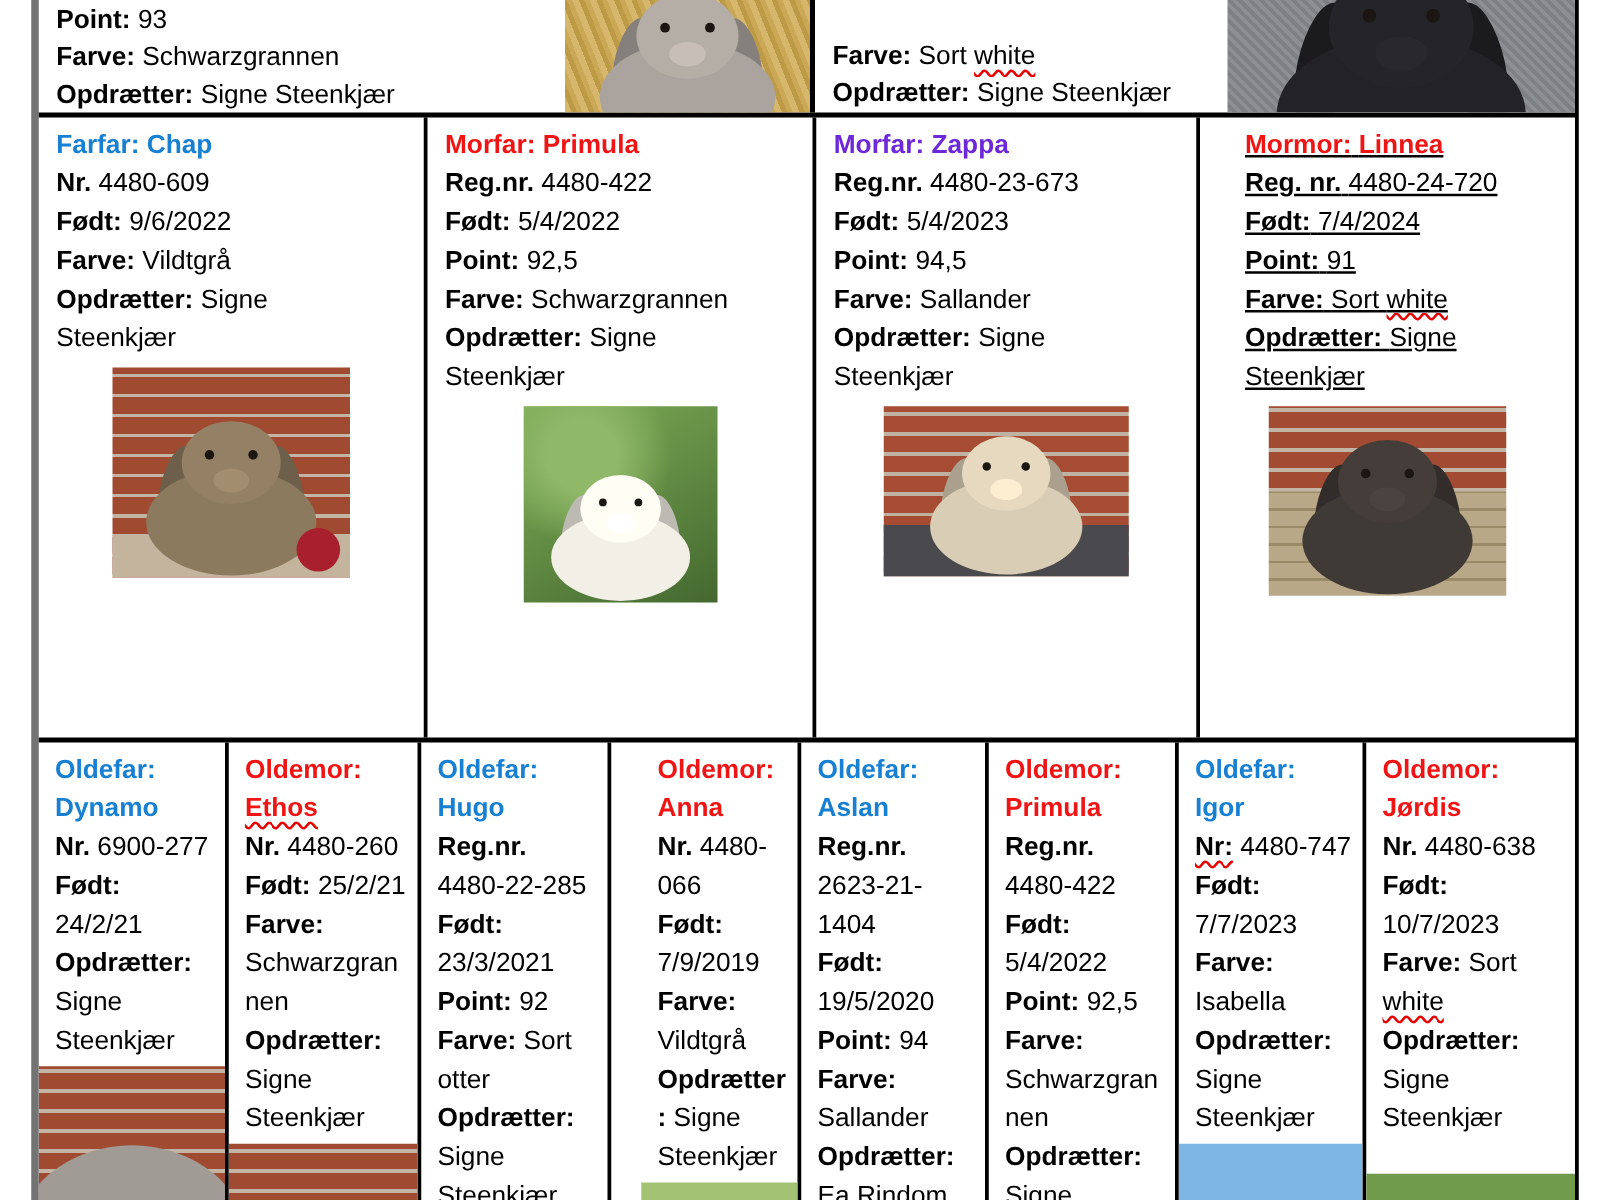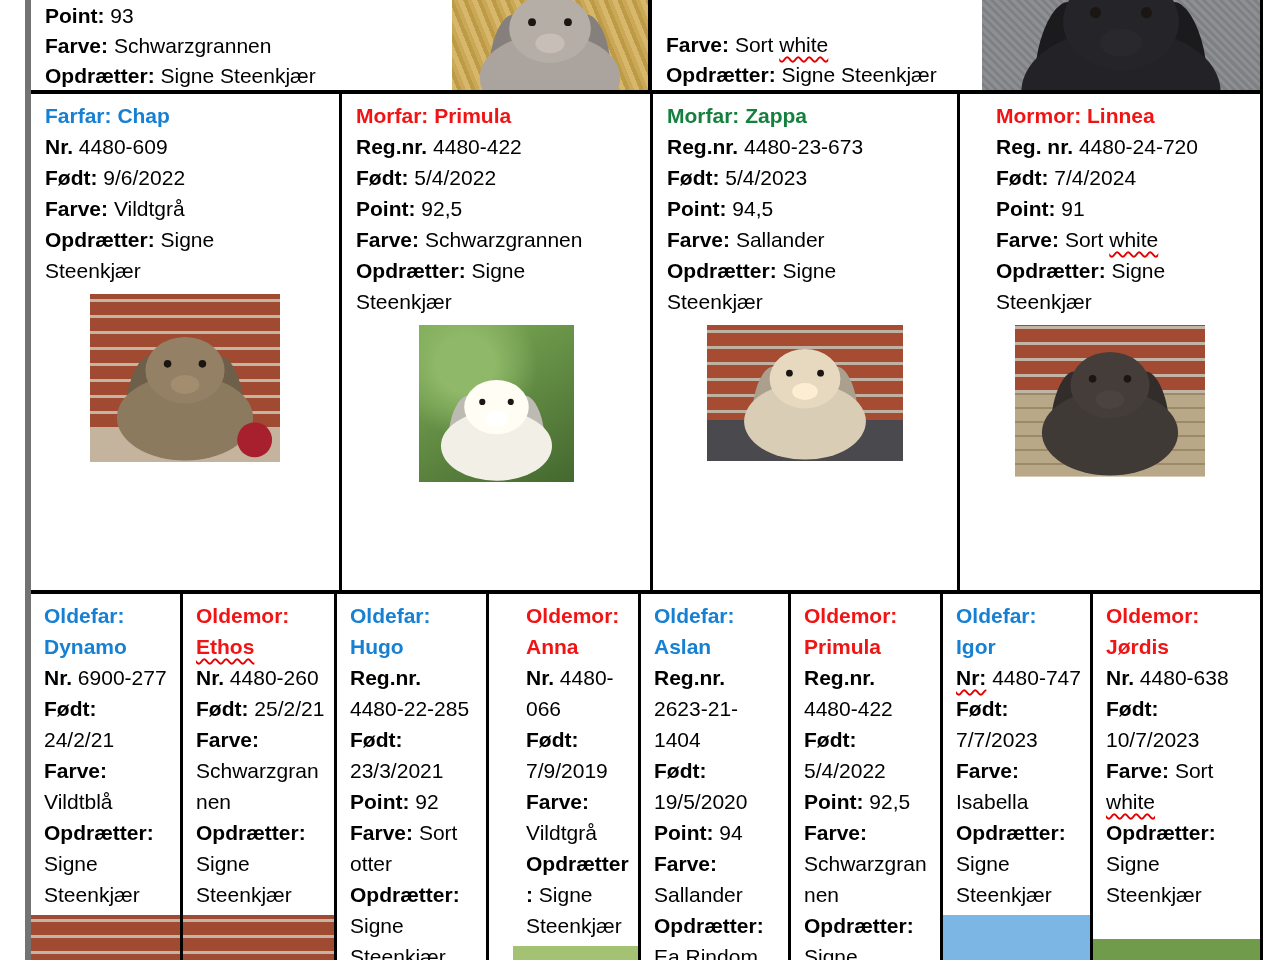--- a/index.html
+++ b/index.html
@@ -128,42 +128,42 @@
     <ellipse cx="60" cy="47" rx="9" ry="6" fill="rgb(255,255,255)"></ellipse>
     <circle cx="49" cy="34" r="2.4" fill="#1c1613"></circle>
     <circle cx="71" cy="34" r="2.4" fill="#1c1613"></circle>
 
   </svg>
         </div>
       </div>
       <div class="cell acell" style="flex: 0 0 307px;">
         <div class="txt">
           <div class="flow">
-            <div class="title" style="color: #15803d;"><span>Morfar:</span> <span>Zappa</span></div>
+            <div class="title" style="color: #6d28d9;"><span>Morfar:</span> <span>Zappa</span></div>
             <div class="field"><b>Reg.nr.</b> <span>4480-23-673</span></div>
             <div class="field"><b>Født:</b> <span>5/4/2023</span></div>
             <div class="field"><b>Point:</b> <span>94,5</span></div>
             <div class="field"><b>Farve:</b> <span>Sallander</span></div>
             <div class="field"><b>Opdrætter:</b> <span>Signe Steenkjær</span></div>
           </div>
         </div>
         <div class="photo" title="cream sallander lop rabbit by brick wall on dark ground" style="background: linear-gradient(to top, rgb(74, 74, 78) 0px, rgb(74, 74, 78) 30%, rgba(0, 0, 0, 0) 30%), repeating-linear-gradient(0deg, rgb(192, 178, 162) 0px, rgb(192, 178, 162) 3px, rgb(165, 76, 51) 3px, rgb(165, 76, 51) 16px); width: 196px; height: 136px;">
           <svg viewBox="0 0 120 96" preserveAspectRatio="xMidYMax meet" xmlns="http://www.w3.org/2000/svg">
     <ellipse cx="33" cy="52" rx="9" ry="23" fill="rgb(170,160,141)" transform="rotate(12 33 52)"></ellipse>
     <ellipse cx="87" cy="52" rx="9" ry="23" fill="rgb(170,160,141)" transform="rotate(-12 87 52)"></ellipse>
     <ellipse cx="60" cy="68" rx="43" ry="27" fill="#dacdb5"></ellipse>
     <ellipse cx="60" cy="38" rx="25" ry="21" fill="rgb(231,217,192)"></ellipse>
     <ellipse cx="60" cy="47" rx="9" ry="6" fill="rgb(253,238,210)"></ellipse>
     <circle cx="49" cy="34" r="2.4" fill="#1c1613"></circle>
     <circle cx="71" cy="34" r="2.4" fill="#1c1613"></circle>
 
   </svg>
         </div>
       </div>
-      <div class="cell acell" style="flex: 1 1 auto;">
+      <div class="cell acell" style="flex: 1 1 auto; text-decoration: underline;">
         <div class="txt">
           <div class="flow">
             <div class="title" style="color: rgb(240, 20, 20);"><span>Mormor:</span> <span>Linnea</span></div>
             <div class="field"><b>Reg. nr.</b> <span>4480-24-720</span></div>
             <div class="field"><b>Født:</b> <span>7/4/2024</span></div>
             <div class="field"><b>Point:</b> <span>91</span></div>
             <div class="field"><b>Farve:</b> <span>Sort </span><span class="squig">white</span><span></span></div>
             <div class="field"><b>Opdrætter:</b> <span>Signe Steenkjær</span></div>
           </div>
         </div>
@@ -180,21 +180,20 @@
   </svg>
         </div>
       </div>
     </div>
   <div class="row row-greatgrandparents">
       <div class="cell gcell" style="flex: 0 0 152px;">
         <div class="txt">
           <div class="title" style="color: rgb(23, 128, 210);"><span>Oldefar:</span> <span>Dynamo</span></div>
           <div class="field"><b>Nr.</b> <span>6900-277</span></div>
           <div class="field"><b>Født:</b> <span>24/2/21</span></div>
-          <div class="field"><b>Farve:</b> <span>Vildtblå</span></div>
           <div class="field"><b>Opdrætter:</b> <span>Signe Steenkjær</span></div>
         </div>
         <div class="photo" title="blue-grey lop rabbit by brick wall" style="background: linear-gradient(to top, rgb(196, 180, 158) 0px, rgb(196, 180, 158) 20%, rgba(0, 0, 0, 0) 20%), repeating-linear-gradient(0deg, rgb(195, 181, 166) 0px, rgb(195, 181, 166) 3px, rgb(160, 74, 49) 3px, rgb(160, 74, 49) 16px);">
           <svg viewBox="0 0 120 96" preserveAspectRatio="xMidYMin slice" xmlns="http://www.w3.org/2000/svg">
     <ellipse cx="33" cy="52" rx="9" ry="23" fill="rgb(118,114,109)" transform="rotate(12 33 52)"></ellipse>
     <ellipse cx="87" cy="52" rx="9" ry="23" fill="rgb(118,114,109)" transform="rotate(-12 87 52)"></ellipse>
     <ellipse cx="60" cy="68" rx="43" ry="27" fill="#97928c"></ellipse>
     <ellipse cx="60" cy="38" rx="25" ry="21" fill="rgb(160,155,148)"></ellipse>
     <ellipse cx="60" cy="47" rx="9" ry="6" fill="rgb(175,169,162)"></ellipse>
     <circle cx="49" cy="34" r="2.4" fill="#1c1613"></circle>

